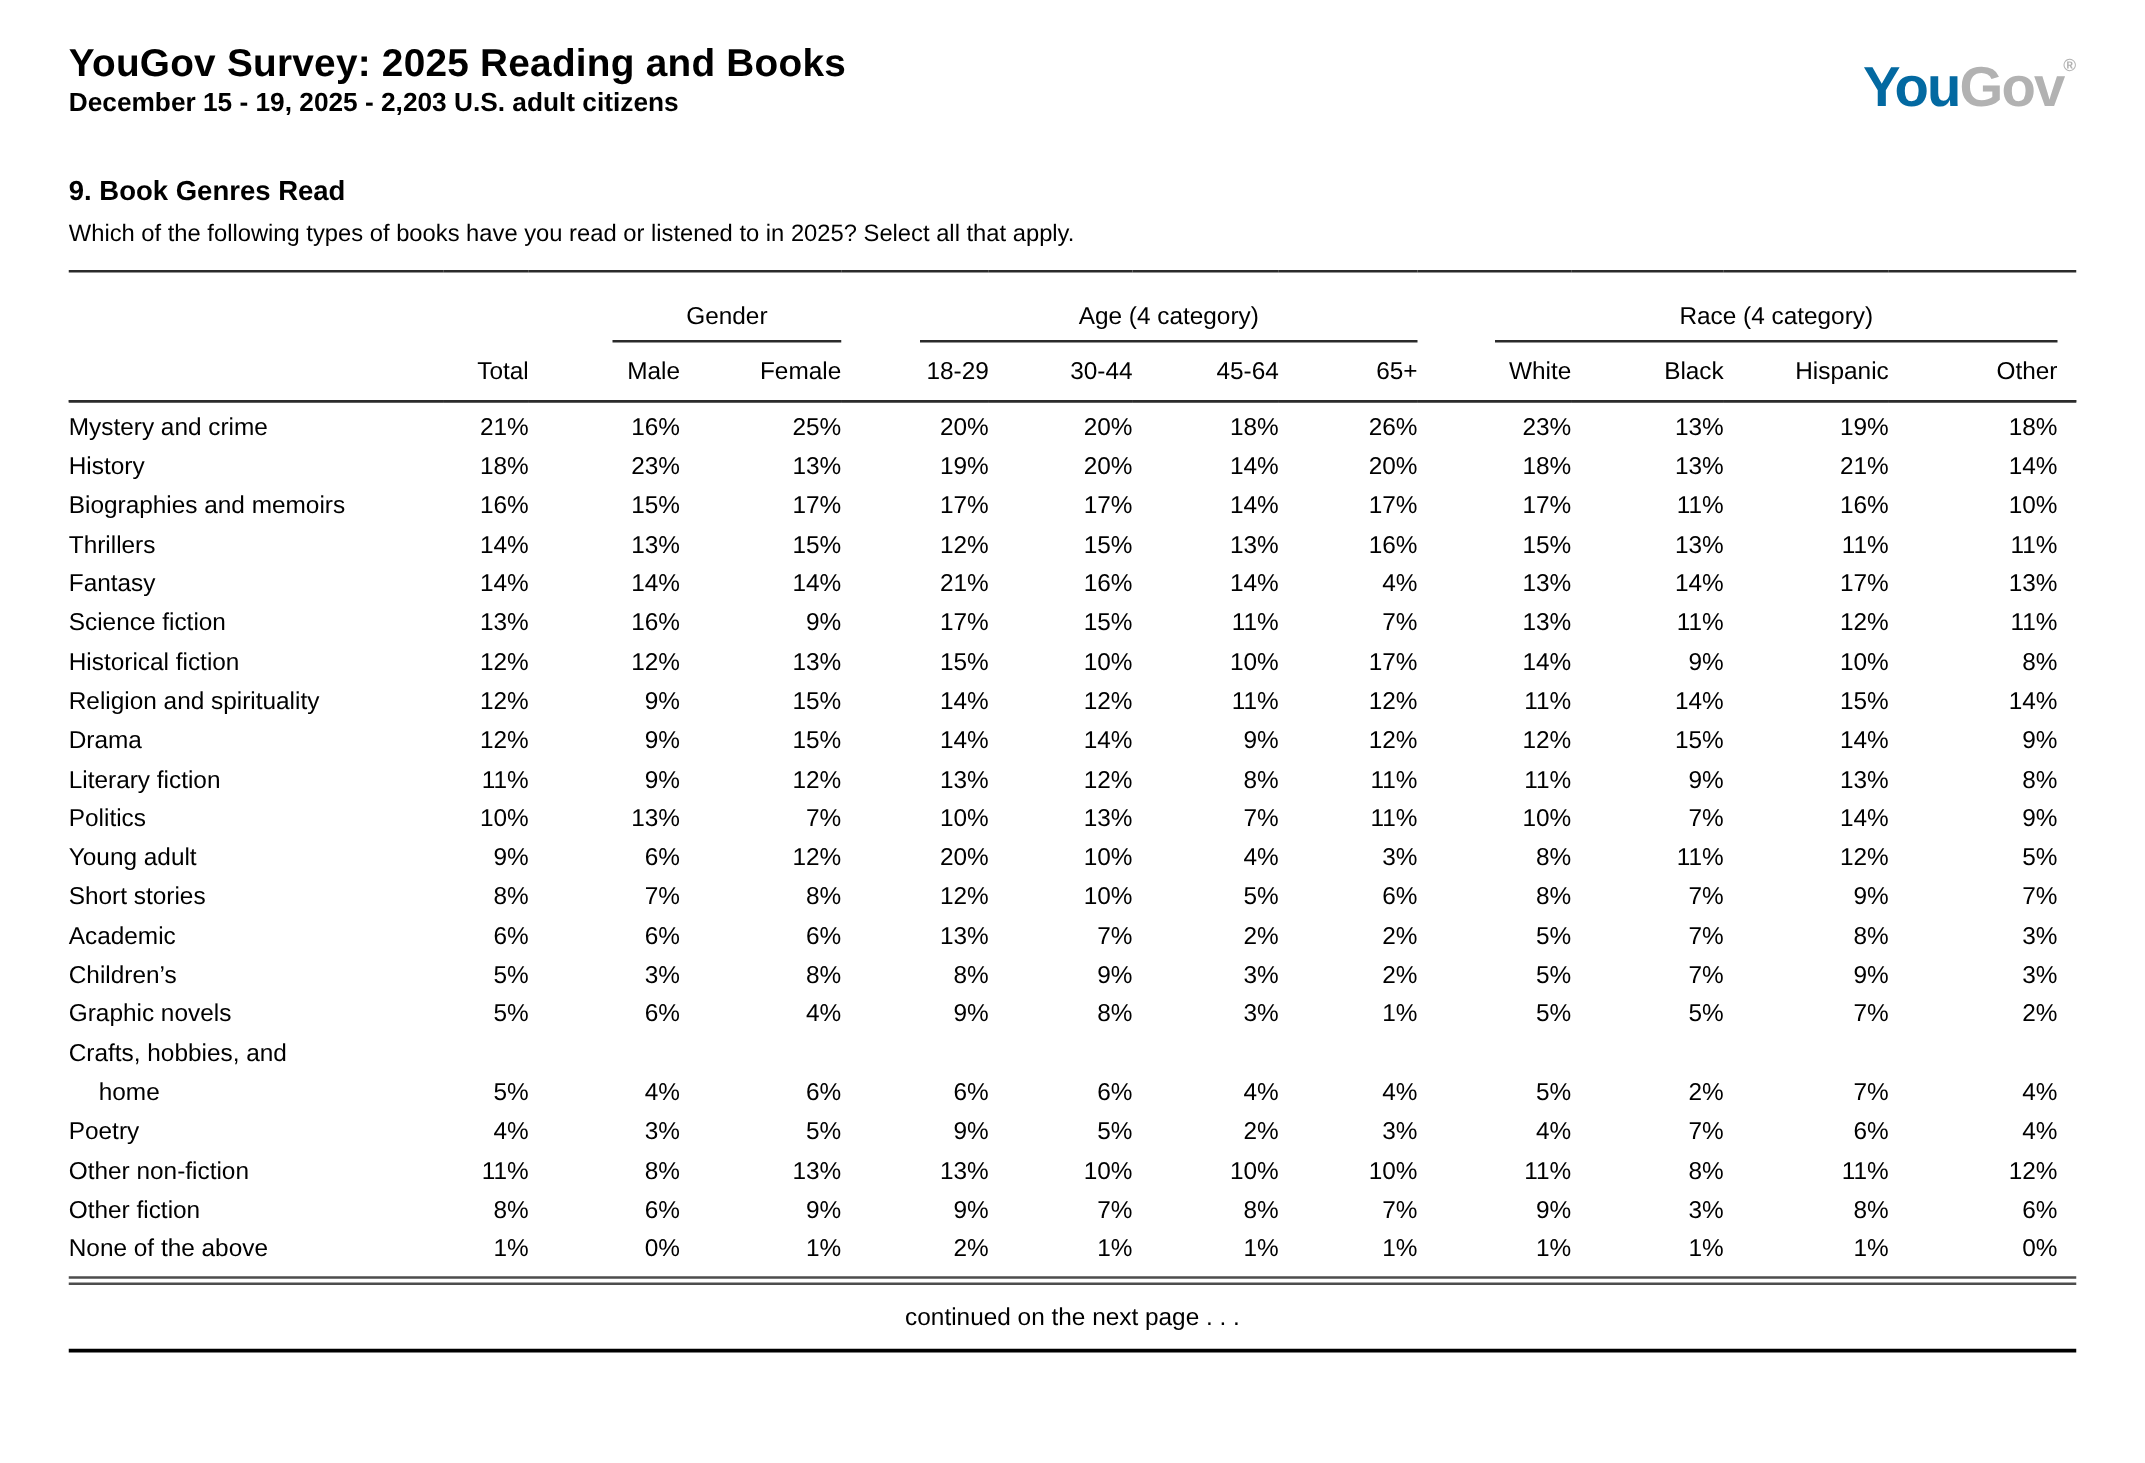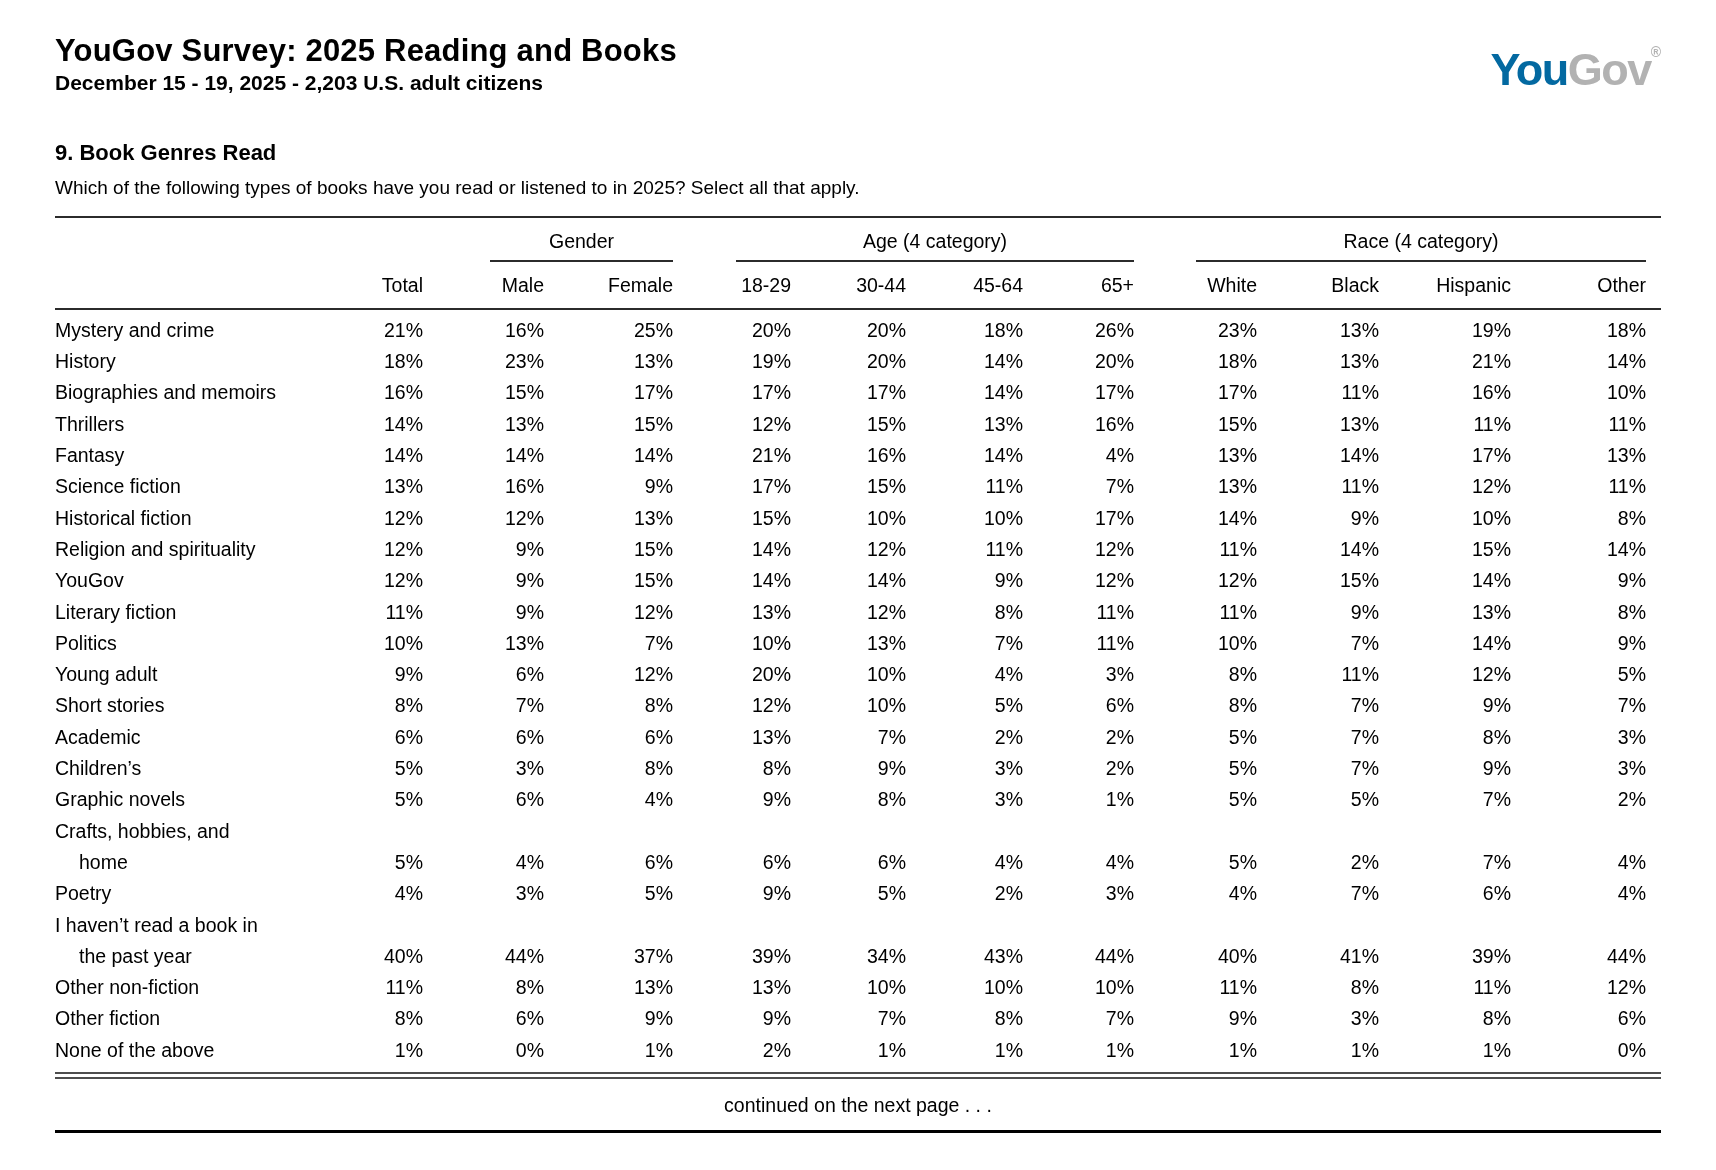--- a/index.html
+++ b/index.html
@@ -52,21 +52,21 @@
     margin-left: auto;
     text-align: center;
     border-bottom: 2px solid #2b2b2b;
     padding-bottom: 6px;
     font-weight: normal;
     font-size: 19.5px;
     line-height: 1.2;
   }
   .group-box.g0 { width: 183px; }
   .group-box.g1 { width: 398px; }
-  .group-box.g2 { width: 450px; }
+  .group-box.g2 { width: 450px; margin-top: 12px; }
   tr.group-row th:last-child, tr.col-row th:last-child, tbody td:last-child { padding-right: 15px; }
   tr.col-row th {
     text-align: right;
     padding-top: 12px;
     padding-bottom: 11px;
     border-bottom: 2px solid #2b2b2b;
   }
   tr.col-row th.lbl-col { text-align: left; }
   tbody td {
     font-size: 19.5px;
@@ -279,21 +279,21 @@
           <td>12%</td>
           <td>11%</td>
           <td>12%</td>
           <td>11%</td>
           <td>14%</td>
           <td>15%</td>
           <td>14%</td>
         </tr>
         <tr>
           <td class="row-label">
-            <span class="line">YouGov</span>
+            <span class="line">Drama</span>
           </td>
           <td>12%</td>
           <td>9%</td>
           <td>15%</td>
           <td>14%</td>
           <td>14%</td>
           <td>9%</td>
           <td>12%</td>
           <td>12%</td>
           <td>15%</td>
@@ -437,37 +437,20 @@
           <td>3%</td>
           <td>5%</td>
           <td>9%</td>
           <td>5%</td>
           <td>2%</td>
           <td>3%</td>
           <td>4%</td>
           <td>7%</td>
           <td>6%</td>
           <td>4%</td>
-        </tr>
-        <tr>
-          <td class="row-label">
-            <span class="line">I haven’t read a book in</span>
-            <span class="line">the past year</span>
-          </td>
-          <td>40%</td>
-          <td>44%</td>
-          <td>37%</td>
-          <td>39%</td>
-          <td>34%</td>
-          <td>43%</td>
-          <td>44%</td>
-          <td>40%</td>
-          <td>41%</td>
-          <td>39%</td>
-          <td>44%</td>
         </tr>
         <tr>
           <td class="row-label">
             <span class="line">Other non-fiction</span>
           </td>
           <td>11%</td>
           <td>8%</td>
           <td>13%</td>
           <td>13%</td>
           <td>10%</td>

